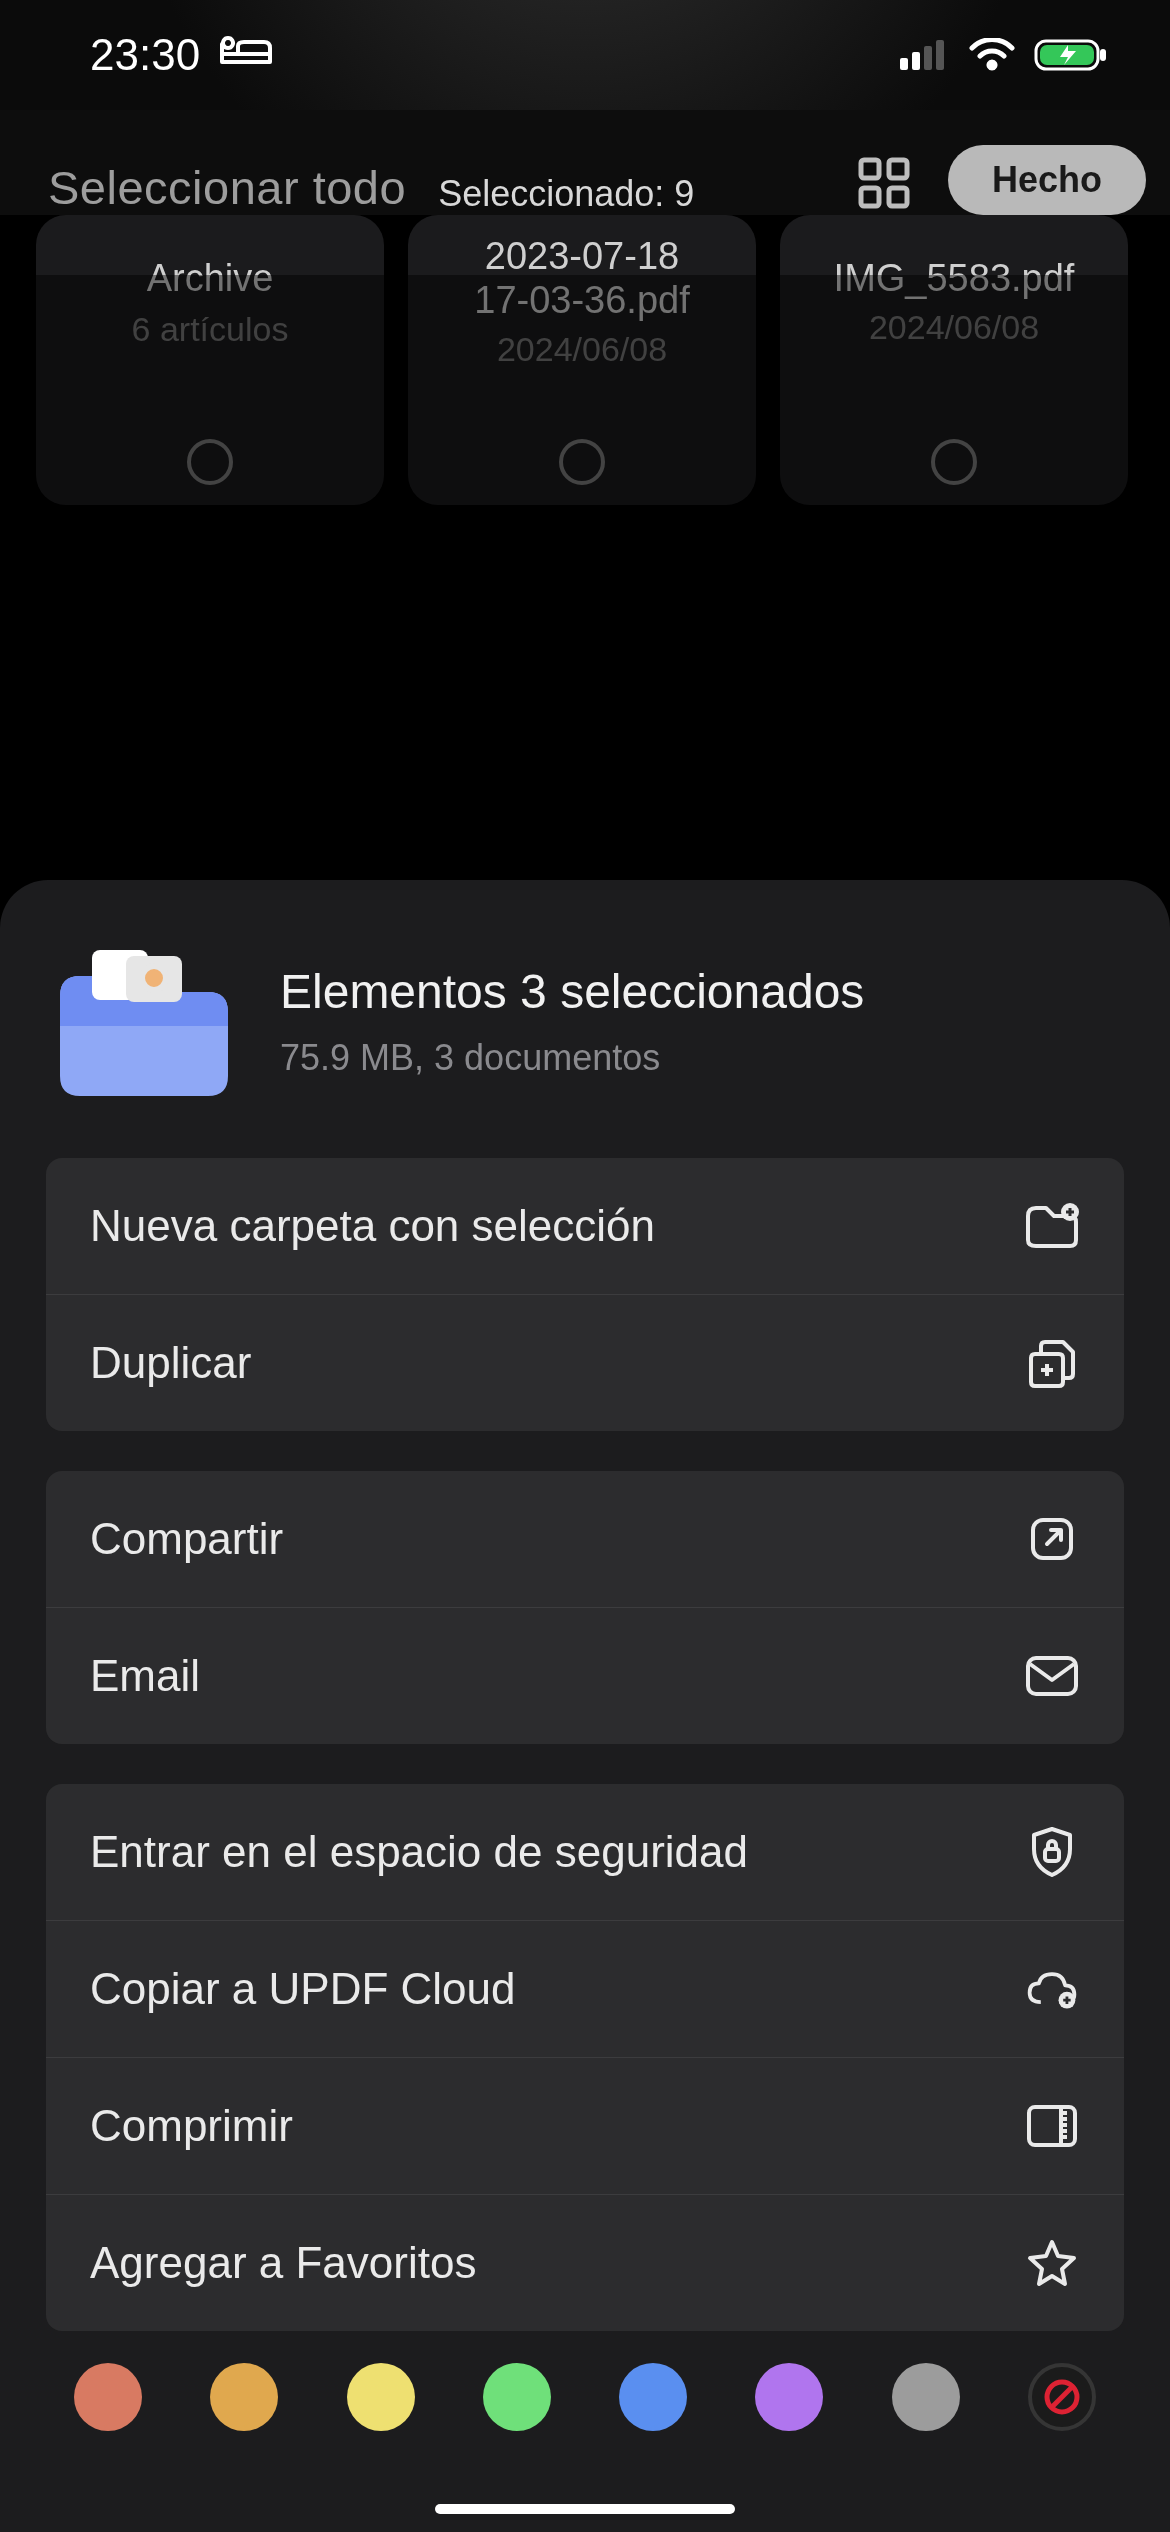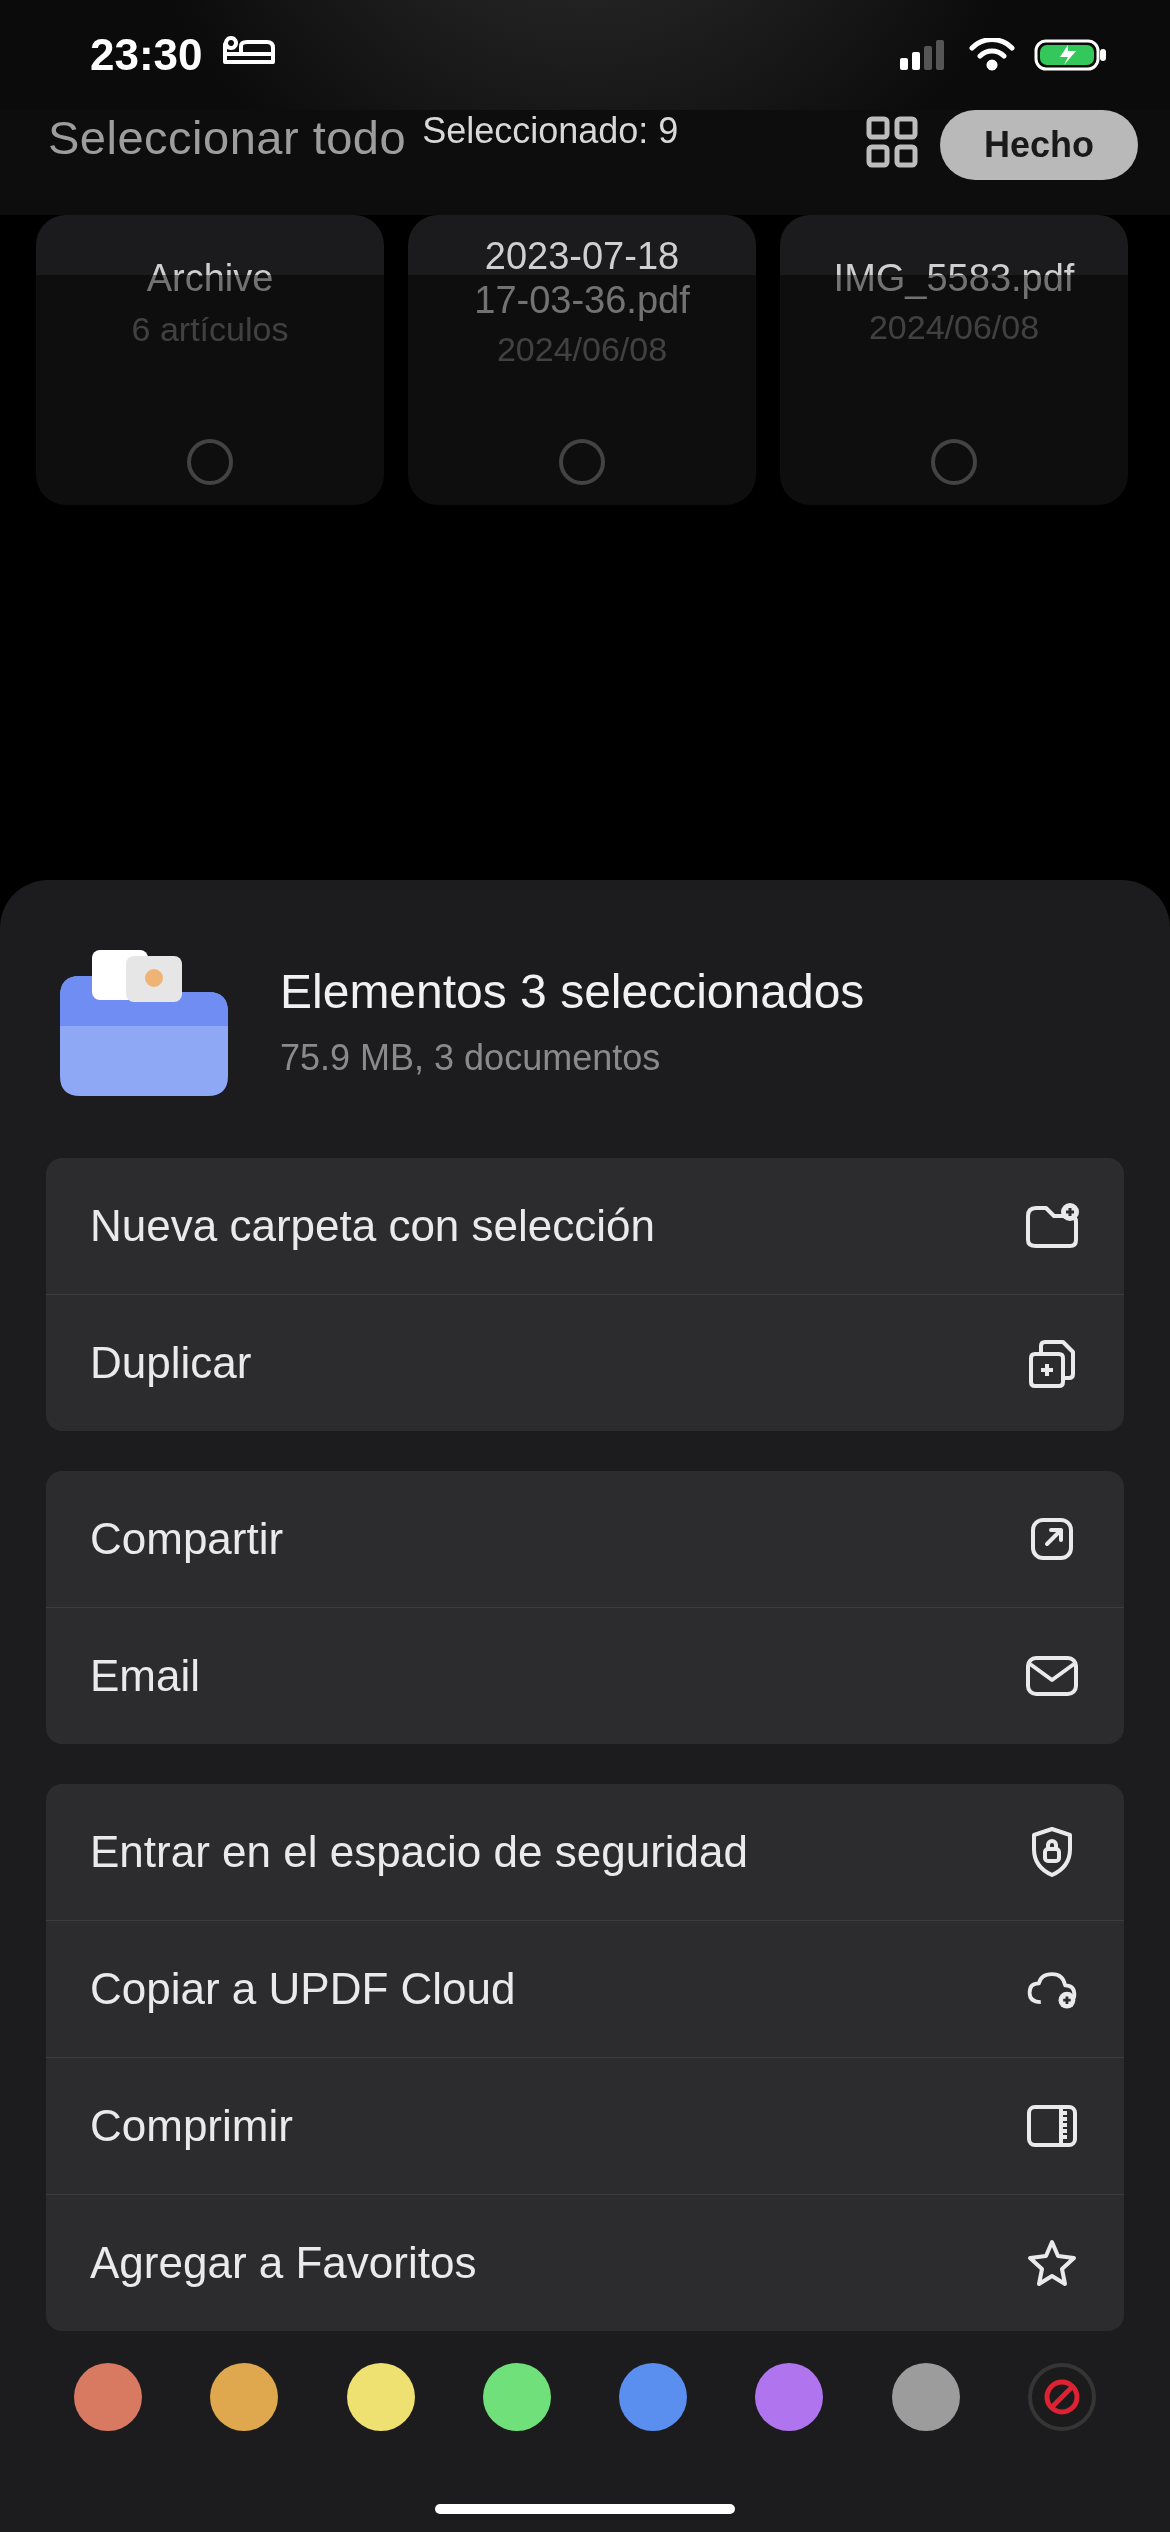--- a/index.html
+++ b/index.html
@@ -1,25 +1,25 @@
 <!DOCTYPE html>
 <html><head>
 <meta charset="utf-8">
 <style>
   * { margin: 0; padding: 0; box-sizing: border-box; -webkit-font-smoothing: antialiased; }
   html, body { width: 1170px; height: 2532px; background: #000; font-family: -apple-system, "SF Pro Display", "Helvetica Neue", Arial, sans-serif; color: #fff; overflow: hidden; }
 
   
   .status-bar { width: 100%; height: 110px; display: flex; align-items: center; justify-content: space-between; padding: 0 60px 0 90px; background: radial-gradient(circle at 50% -200px, #333 0%, #0b0b0b 70%); }
-  .status-left { display: flex; align-items: center; gap: 20px; font-size: 44px; font-weight: 700; }
+  .status-left { display: flex; align-items: center; gap: 20px; font-size: 44px; font-weight: 400; }
   .status-right { display: flex; align-items: center; gap: 18px; }
   .status-right svg { display:block; }
 
   
-  .header { display:flex; align-items:flex-start; gap: 16px; height: 105px; padding: 0 32px 0 48px; background: linear-gradient(#0d0d0d,#0d0d0d); }
+  .header { display:flex; align-items:flex-end; gap: 32px; height: 105px; padding: 0 24px 0 48px; background: linear-gradient(#0d0d0d,#0d0d0d); }
   .header .select-all { color:#9d9d9d; font-size:47px; font-weight:400; letter-spacing:0.5px; }
   .header .sel-count { color:#d8d8d8; font-size:36px; font-weight:500; }
   .header .spacer { flex:1; }
   .header .grid-icon { width:64px; height:64px; display:flex; align-items:center; justify-content:center; }
   .header .done-btn { background:#b9b9b9; color:#1a1a1a; font-size:36px; font-weight:600; padding: 14px 44px; border-radius: 46px; }
 
   
   .grid-wrap { position:absolute; top:215px; left:0; right:0; bottom:0; display:flex; flex-wrap:wrap; gap:24px; padding:0 36px; }
   .card { width: 348px; height: 320px; background:#1b1b1d; border-radius:30px; display:flex; flex-direction:column; align-items:center; justify-content:flex-start; padding-top:12px; position:relative; }
   .card.top { height: 290px; padding-top:0; justify-content:flex-start; }

